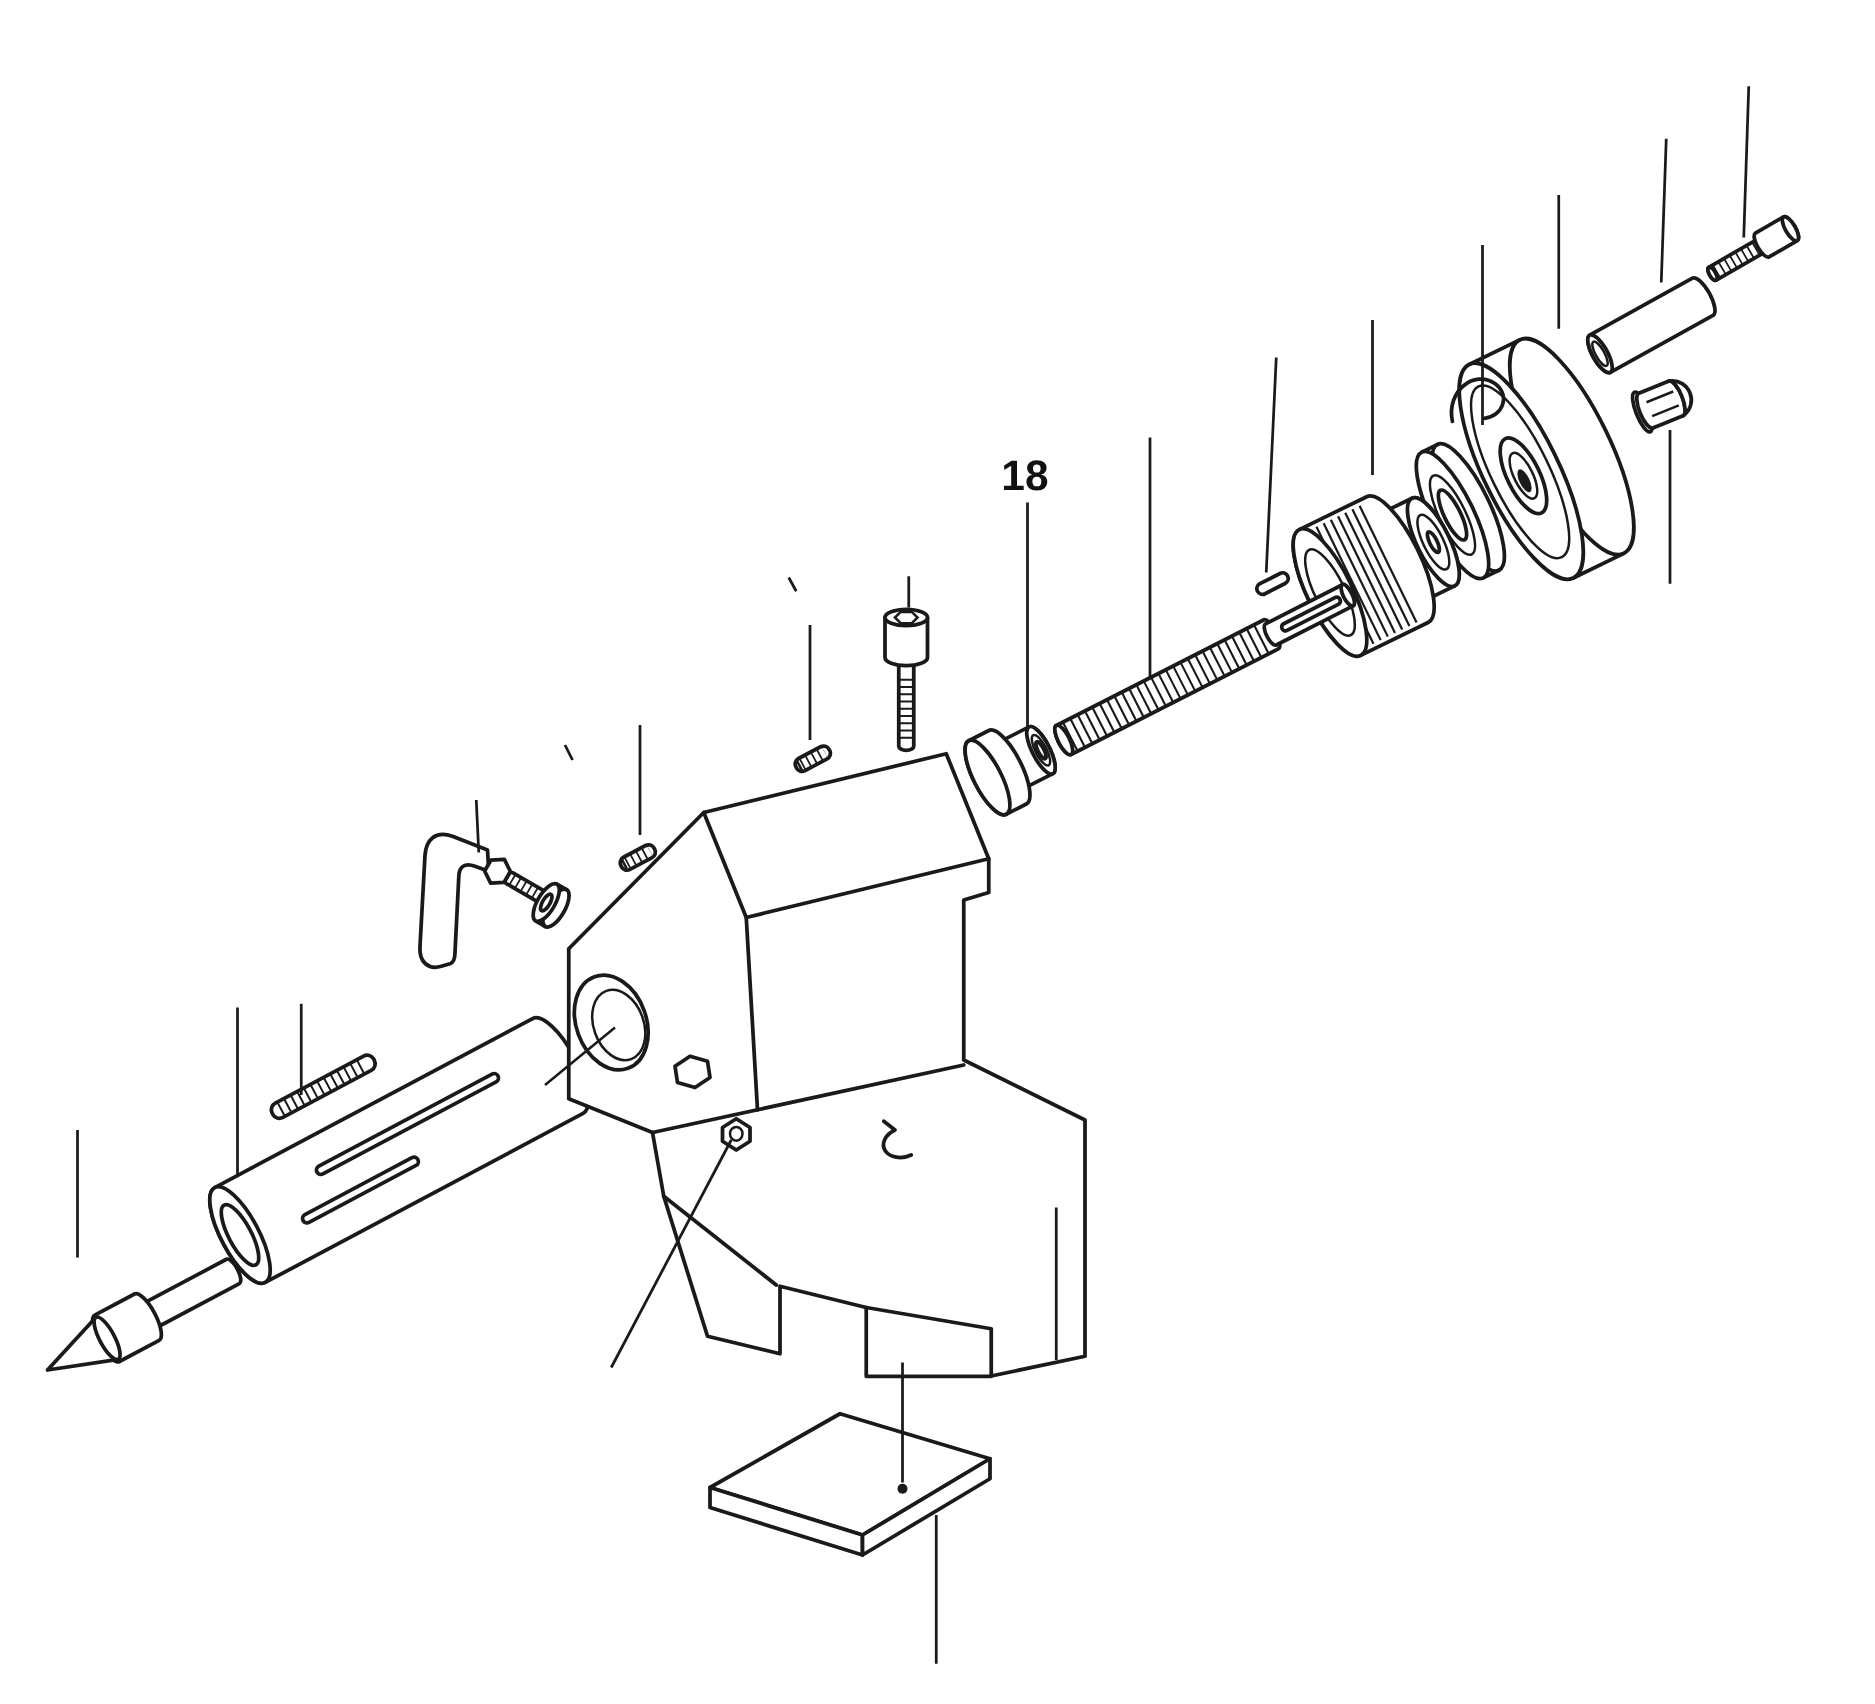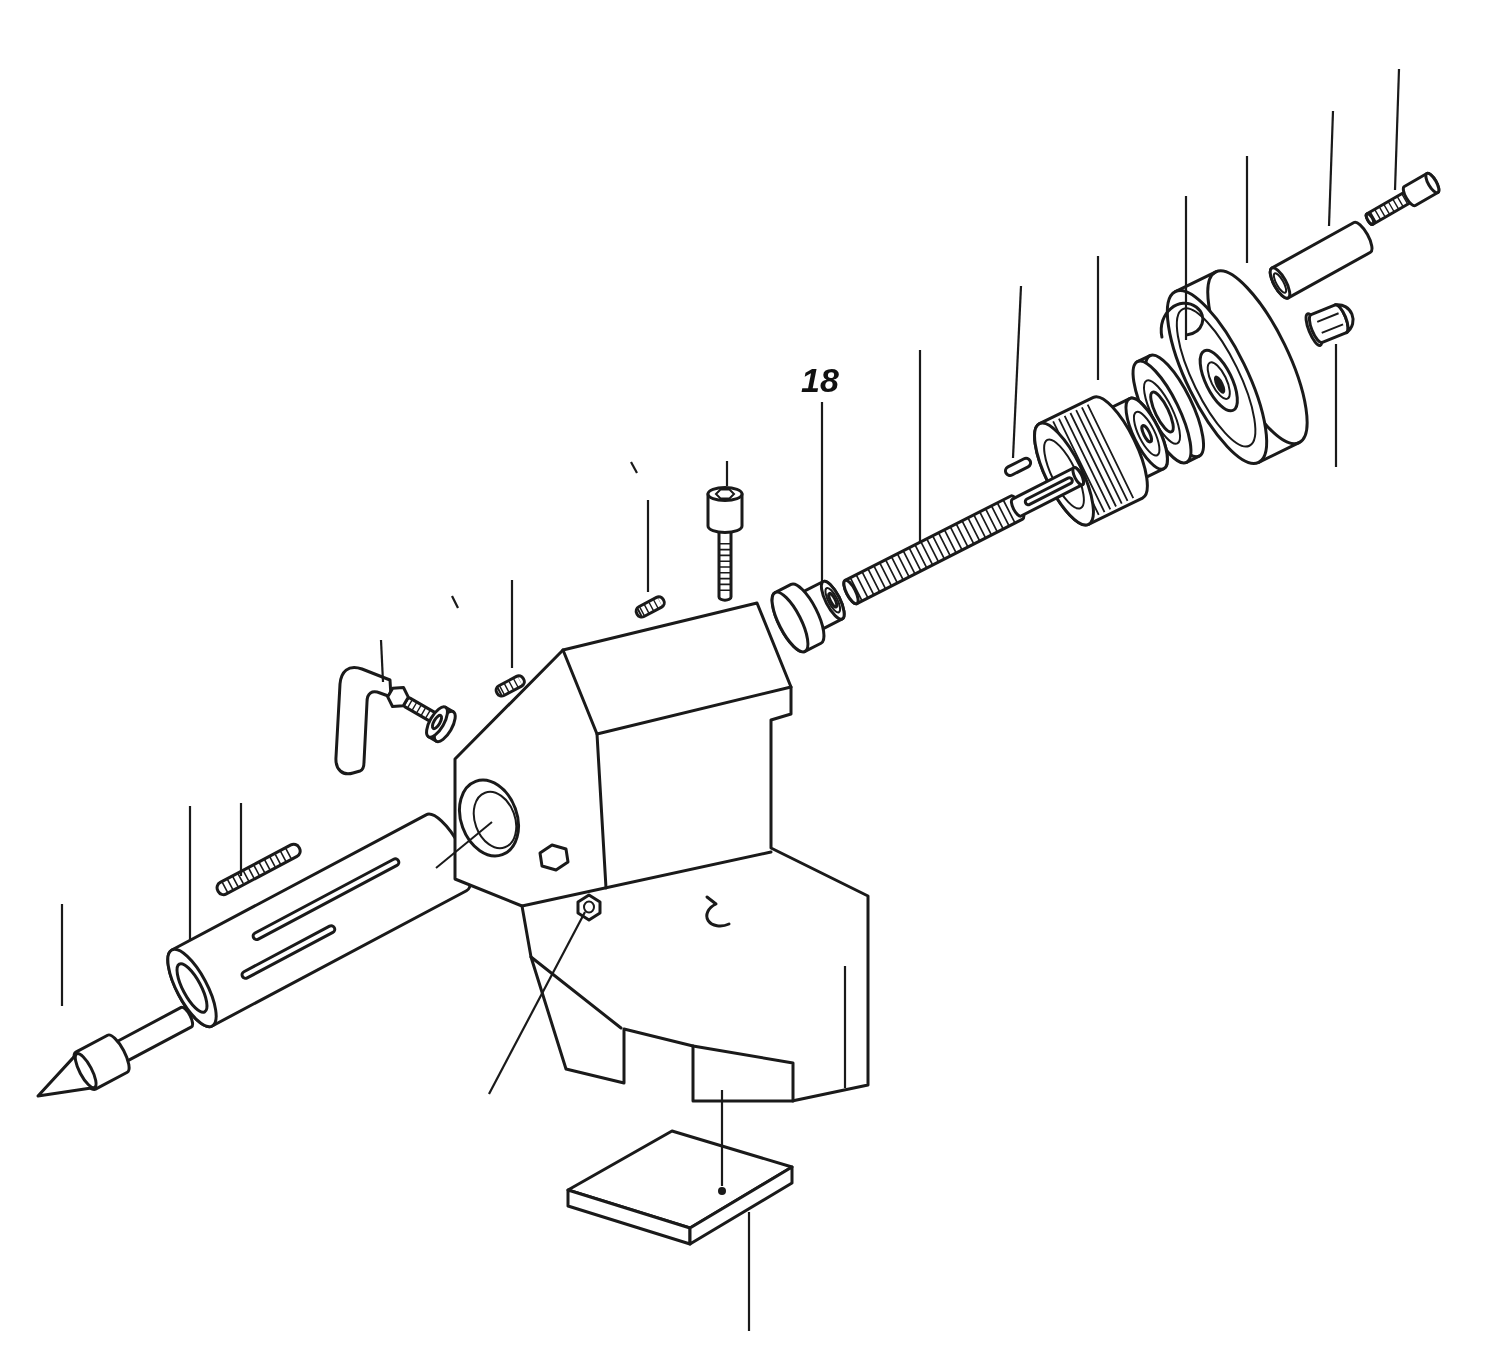--- a/index.html
+++ b/index.html
@@ -1,16 +1,16 @@
 <!DOCTYPE html>
 <html><head>
 <meta charset="utf-8">
 <style>
   html,body{margin:0;padding:0;background:#ffffff;}
-  .stage{width:1500px;height:1363px;position:relative;background:#ffffff;overflow:hidden;font-style:italic;}
+  .stage{width:1500px;height:1363px;position:relative;background:#ffffff;overflow:hidden;}
   svg{display:block;}
   .fw{fill:#ffffff;stroke:#1a1a1a;stroke-width:3;stroke-linejoin:round;}
   .ln{fill:none;stroke:#1a1a1a;stroke-width:3;stroke-linejoin:round;stroke-linecap:round;}
   .thin{fill:none;stroke:#1a1a1a;stroke-width:2;}
   .leader{fill:none;stroke:#1a1a1a;stroke-width:2.2;}
   .thread{fill:none;stroke:#1a1a1a;}
   .dark{fill:#1a1a1a;stroke:none;}
   text.lbl{font-family:"Liberation Sans",sans-serif;font-weight:700;font-size:34px;fill:#111111;}
 </style>
 </head>

